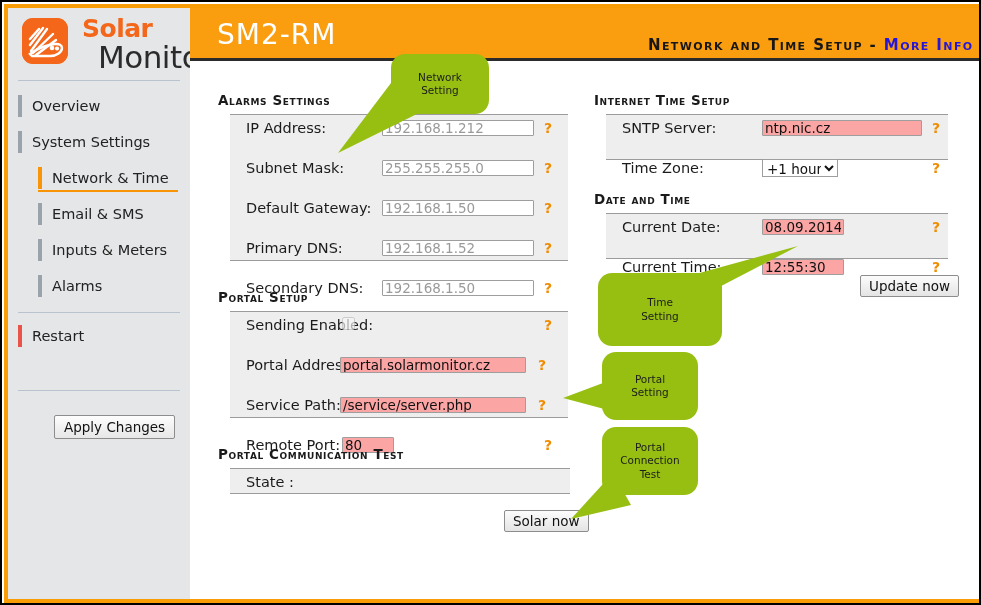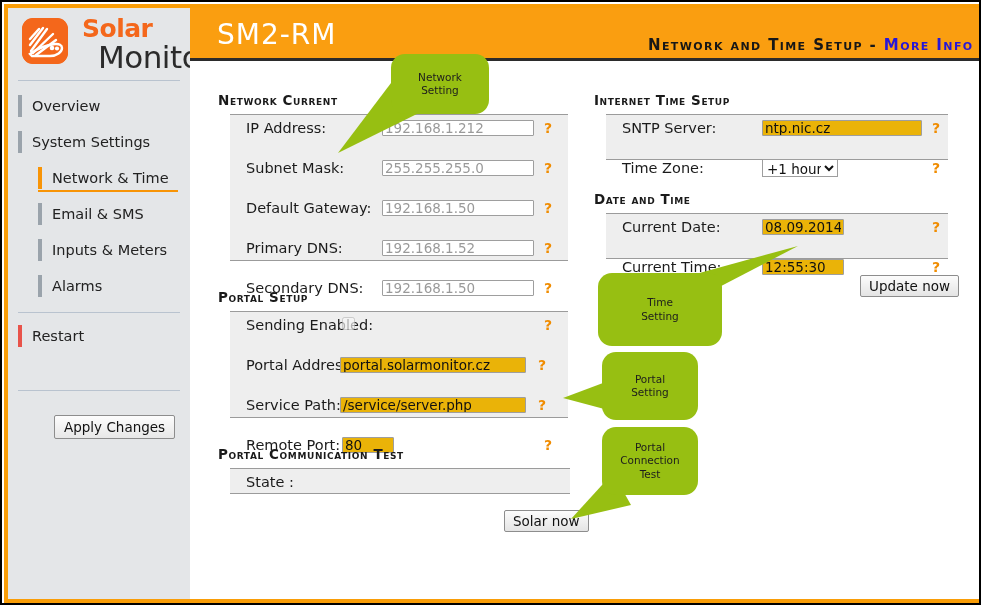--- a/index.html
+++ b/index.html
@@ -45,21 +45,21 @@
   .sec-title{position:absolute;font-size:13.5px;font-weight:bold;color:#1a1a1a;
              font-variant:small-caps;letter-spacing:0.6px;}
   .panel{position:absolute;background:#eeeeee;border-top:1px solid #9b9b9b;
          border-bottom:1px solid #9b9b9b;}
   .row{position:relative;height:20px;display:flex;align-items:center;}
   .row .lbl{position:absolute;left:16px;font-size:14.5px;color:#1b1b1b;white-space:nowrap;}
   .row .qm{position:absolute;font-size:14px;font-weight:bold;color:#f08c00;}
   .row .unit{position:absolute;font-size:14px;color:#1b1b1b;}
 
   input.fld{position:absolute;font-family:inherit;font-size:13.5px;height:16px;
-            padding:0 2px;border:1px solid #9e9e9e;background:#eab308;color:#111;
+            padding:0 2px;border:1px solid #9e9e9e;background:#fca5a5;color:#111;
             box-sizing:border-box;border-radius:1px;}
   input.fld:disabled{color:#9a9a9a;background:#fff;}
   input.cb{position:absolute;width:13px;height:13px;margin:0;}
   select.sel{position:absolute;font-family:inherit;font-size:13.5px;height:18px;
              border:1px solid #9e9e9e;background:#fff;color:#111;box-sizing:border-box;}
 
   .pushbtn{position:absolute;padding:2px 8px;font-size:13.5px;font-family:inherit;
            background:linear-gradient(#fcfcfc,#e4e4e4);border:1px solid #8d8d8d;
            color:#111;border-radius:2px;cursor:pointer;}
 
@@ -147,21 +147,21 @@
   <div id="header">
     <div id="device-title">SM2-RM</div>
   </div>
   <div id="header-underline"></div>
   <div id="page-title" style="position:absolute;left:640px;top:28px;">
     <span>Network and Time Setup - </span><span class="lnk">More Info</span>
   </div>
 
   <div id="content">
 
-    <div class="sec-title" style="left:28px;top:31px">Network Current</div>
+    <div class="sec-title" style="left:28px;top:31px">Alarms Settings</div>
     <div class="panel" style="left:40px;top:53px;width:338px;height:145px">
 
       <div class="row" style="top:3px">
         <span class="lbl">IP Address:</span>
         <input class="fld" style="left: 152px; width: 152px;" disabled="" value="192.168.1.212">
         <span class="qm" style="left:314px">?</span>
       </div>
 
       <div class="row" style="top:23px">
         <span class="lbl">Subnet Mask:</span>

